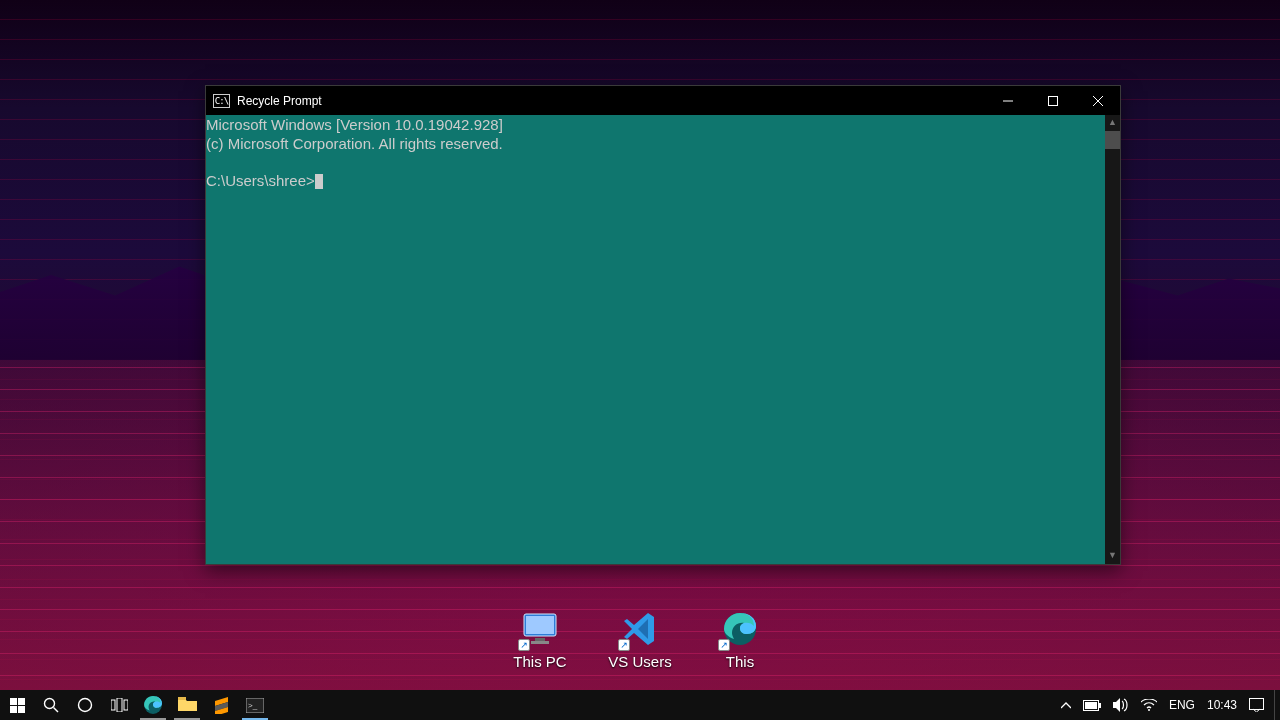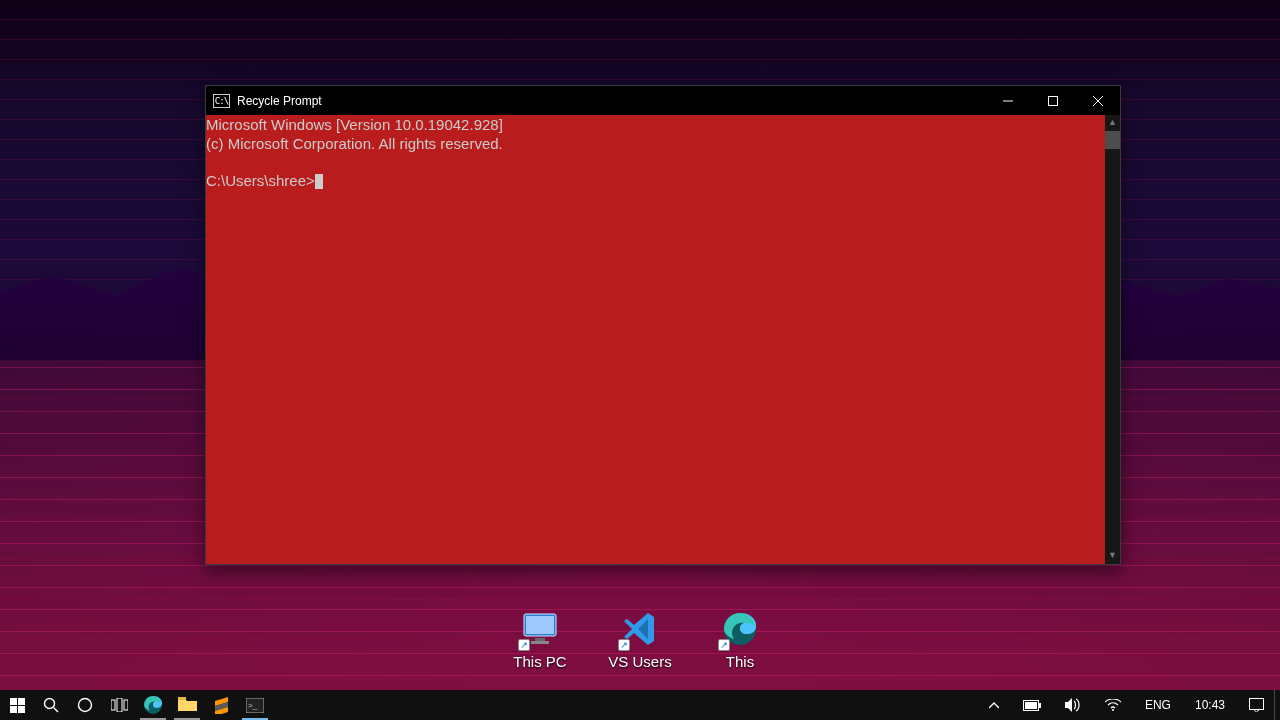--- a/index.html
+++ b/index.html
@@ -32,35 +32,35 @@
     .dicon .shortcut{position:absolute;left:-2px;bottom:-2px;width:12px;height:12px;background:#fff;border:1px solid #888;border-radius:2px;display:flex;align-items:center;justify-content:center;font-size:9px;color:#06c}
     .dicon span.label{color:#fff;font-size:15px;text-shadow:0 1px 2px #000;white-space:nowrap}
 
     
     .cmd{position:absolute;left:205px;top:85px;width:916px;height:480px;background:#0c0c0c;border:1px solid #3a3a3a;box-shadow:0 6px 18px rgba(0,0,0,.5);display:flex;flex-direction:column}
     .titlebar{height:29px;background:#000;display:flex;align-items:center;color:#fff;font-size:12px}
     .titlebar .icon{width:17px;height:14px;margin:0 7px;border:1px solid #ccc;display:flex;align-items:center;justify-content:center;font:9px monospace;letter-spacing:-1px}
     .titlebar .title{flex:0 0 auto}
     .titlebar .spacer{flex:1}
     .winbtn{width:45px;height:29px;display:flex;align-items:center;justify-content:center;color:#fff;font-size:11px}
-    .term{flex:1;background:#b91c1c;color:#ccc;font:15px/1.25 Consolas,monospace;padding:1px 0 0 0;position:relative;white-space:pre}
+    .term{flex:1;background:#0f766e;color:#ccc;font:15px/1.25 Consolas,monospace;padding:1px 0 0 0;position:relative;white-space:pre}
     .term .pad{padding:0 0 0 0}
     .cursor{display:inline-block;width:8px;height:15px;background:#ccc;vertical-align:text-bottom;animation:blink 1s steps(1) infinite}
     @keyframes blink{50%{opacity:0}}
     .scrollbar{position:absolute;right:0;top:0;bottom:0;width:15px;background:#171717;display:flex;flex-direction:column;align-items:center}
     .scrollbar .arrow{height:16px;width:100%;display:flex;align-items:center;justify-content:center;color:#777;font-size:9px}
     .scrollbar .thumb{width:100%;height:18px;background:#4d4d4d;margin-top:0}
 
     
     .taskbar{position:absolute;left:0;right:0;bottom:0;height:30px;background:#101010;display:flex;align-items:stretch;color:#fff;font-size:12px}
     .tbtn{width:34px;display:flex;align-items:center;justify-content:center;position:relative}
     .tbtn.active::after{content:"";position:absolute;left:4px;right:4px;bottom:0;height:2px;background:#76b9ed}
     .tbtn.running::after{content:"";position:absolute;left:4px;right:4px;bottom:0;height:2px;background:#999}
     .tspacer{flex:1}
-    .tray{display:flex;align-items:center;gap:24px;padding:0 10px}
+    .tray{display:flex;align-items:center;gap:12px;padding:0 10px}
     .tray span{font-size:12px}
     .tray .sysicon{display:flex;align-items:center;justify-content:center}
   </style>
 </head>
 <body>
 
 <div class="wallpaper"></div>
 
 <div class="desk-icons">
   <div class="dicon">

